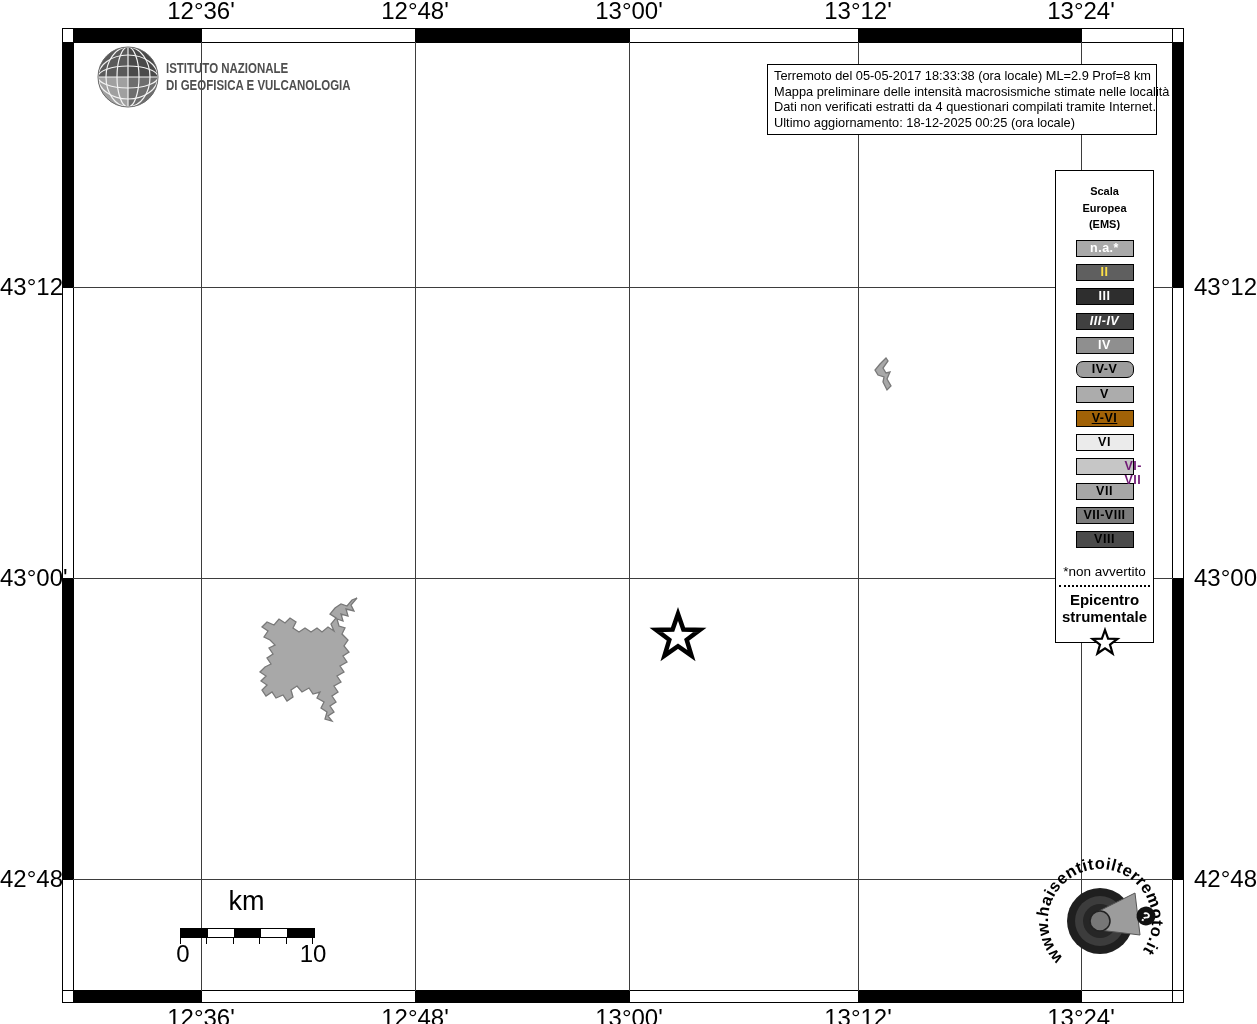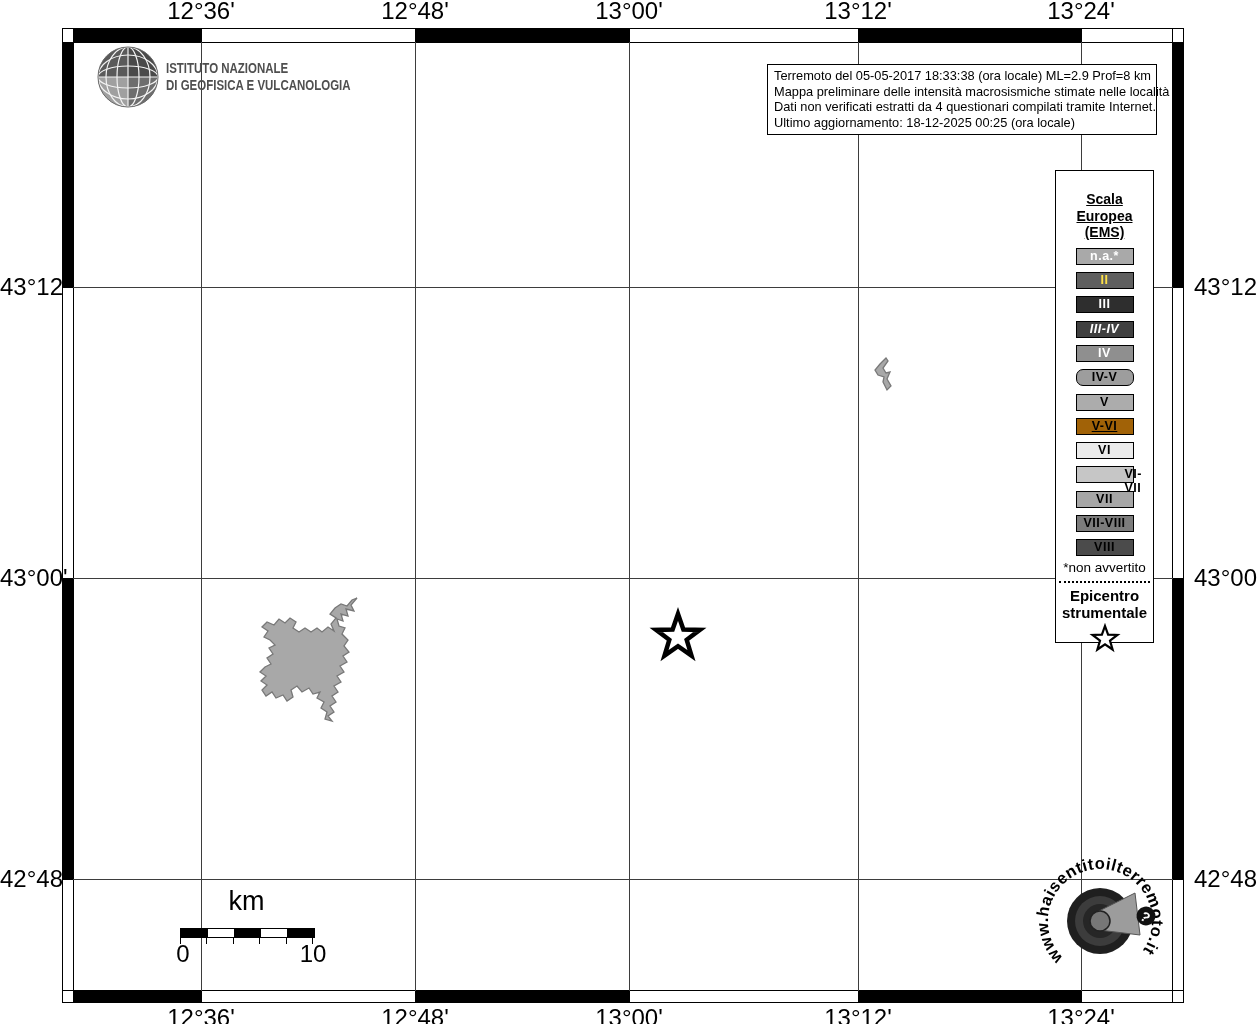--- a/index.html
+++ b/index.html
@@ -16,25 +16,25 @@
   
   .ingv-text{position:absolute;left:166px;top:60px;font-size:14px;font-weight:bold;color:#4f4f4f;
     letter-spacing:0px;line-height:17px;transform:scaleX(0.82);transform-origin:left top;white-space:nowrap;}
   
   .info-box{position:absolute;left:767px;top:44px;width:390px;box-sizing:border-box;
     border:1px solid #000;background:#fff;padding:3px 6px 4px 6px;
     font-size:12.8px;line-height:15.6px;white-space:nowrap;margin-top:20px;}
   
   .legend{position:absolute;left:1055px;top:170px;width:99px;height:473px;box-sizing:border-box;
     border:1px solid #000;background:#fff;text-align:center;}
-  .legend-title{margin-top:20px;font-size:14px;font-weight:bold;line-height:16.5px;text-decoration:underline;}
+  .legend-title{margin-top:12px;font-size:11px;font-weight:bold;line-height:16.5px;}
   .legend-item{width:58px;height:17px;margin:7.3px auto 0 auto;border:1.5px solid #000;box-sizing:border-box;
     font-size:12.5px;font-weight:bold;line-height:14px;letter-spacing:0.5px;text-align:center;}
   .legend-item:first-of-type{margin-top:9px;}
-  .legend-foot{margin-top:4px;font-size:13.5px;}
+  .legend-foot{margin-top:16px;font-size:13.5px;}
   .legend-sep{border:none;border-top:2px dotted #000;margin:6px 3px 4px 3px;}
   .legend-epi{font-size:15px;font-weight:bold;line-height:17px;}
   
   .km-label{position:absolute;left:180px;top:886px;width:133px;text-align:center;font-size:27px;}
   .scalebar{position:absolute;left:180px;top:928px;width:133px;height:8px;border:1.5px solid #000;
     box-sizing:content-box;display:flex;}
   .scalebar .seg{flex:1 1 auto;}
   .tick{position:absolute;top:938px;width:1px;height:6px;background:#000;}
   .sb-num{position:absolute;top:940px;font-size:24px;}
   .sb-zero{left:170px;width:26px;text-align:center;}
@@ -222,21 +222,21 @@
     <div class="legend-item" style="background-color: rgb(143, 143, 143); color: rgb(255, 255, 255);">
       <span>IV</span></div>
     <div class="legend-item" style="background-color: rgb(157, 157, 157); color: rgb(0, 0, 0); border-radius: 7px;">
       <span>IV-V</span></div>
     <div class="legend-item" style="background-color: rgb(172, 172, 172); color: rgb(0, 0, 0);">
       <span>V</span></div>
     <div class="legend-item" style="background-color: #a16207; color: rgb(0, 0, 0); text-decoration: underline;">
       <span>V-VI</span></div>
     <div class="legend-item" style="background-color: rgb(235, 235, 235); color: rgb(0, 0, 0);">
       <span>VI</span></div>
-    <div class="legend-item" style="background-color: rgb(198, 198, 198); color: #000000; padding-left: 48px;">
+    <div class="legend-item" style="background-color: rgb(198, 198, 198); color: #701a75; padding-left: 48px;">
       <span>VI-VII</span></div>
     <div class="legend-item" style="background-color: rgb(166, 166, 166); color: rgb(0, 0, 0);">
       <span>VII</span></div>
     <div class="legend-item" style="background-color: rgb(124, 124, 124); color: rgb(0, 0, 0);">
       <span>VII-VIII</span></div>
     <div class="legend-item" style="background-color: rgb(75, 75, 75); color: rgb(0, 0, 0);">
       <span>VIII</span></div>
     <div class="legend-foot">*non avvertito</div>
     <hr class="legend-sep">
     <div class="legend-epi">

